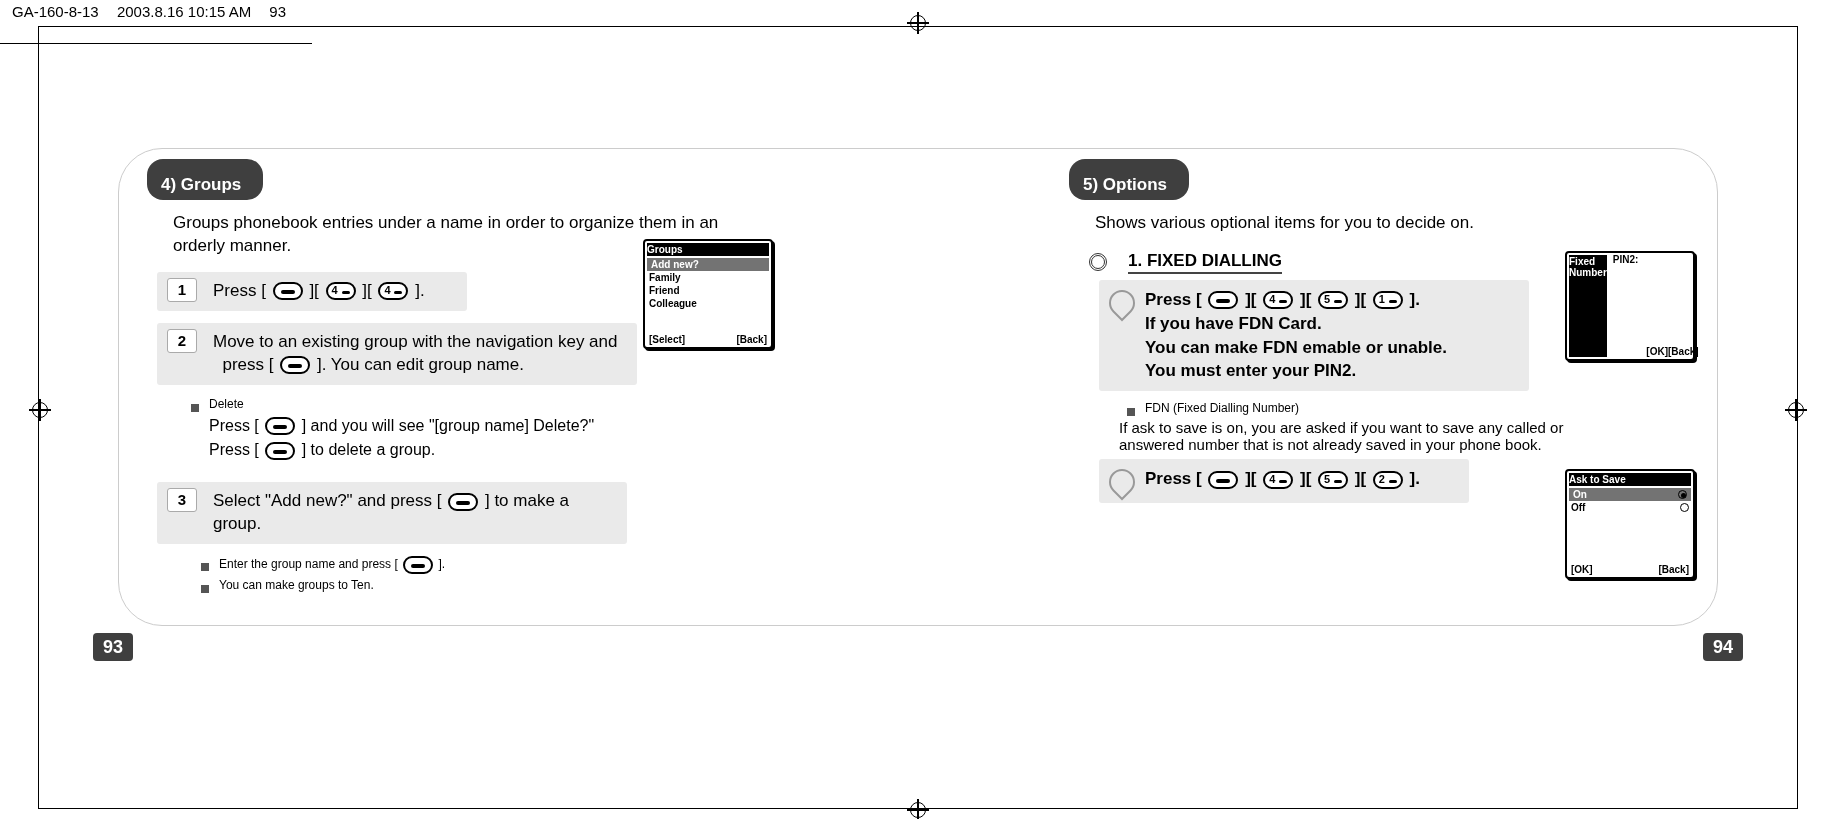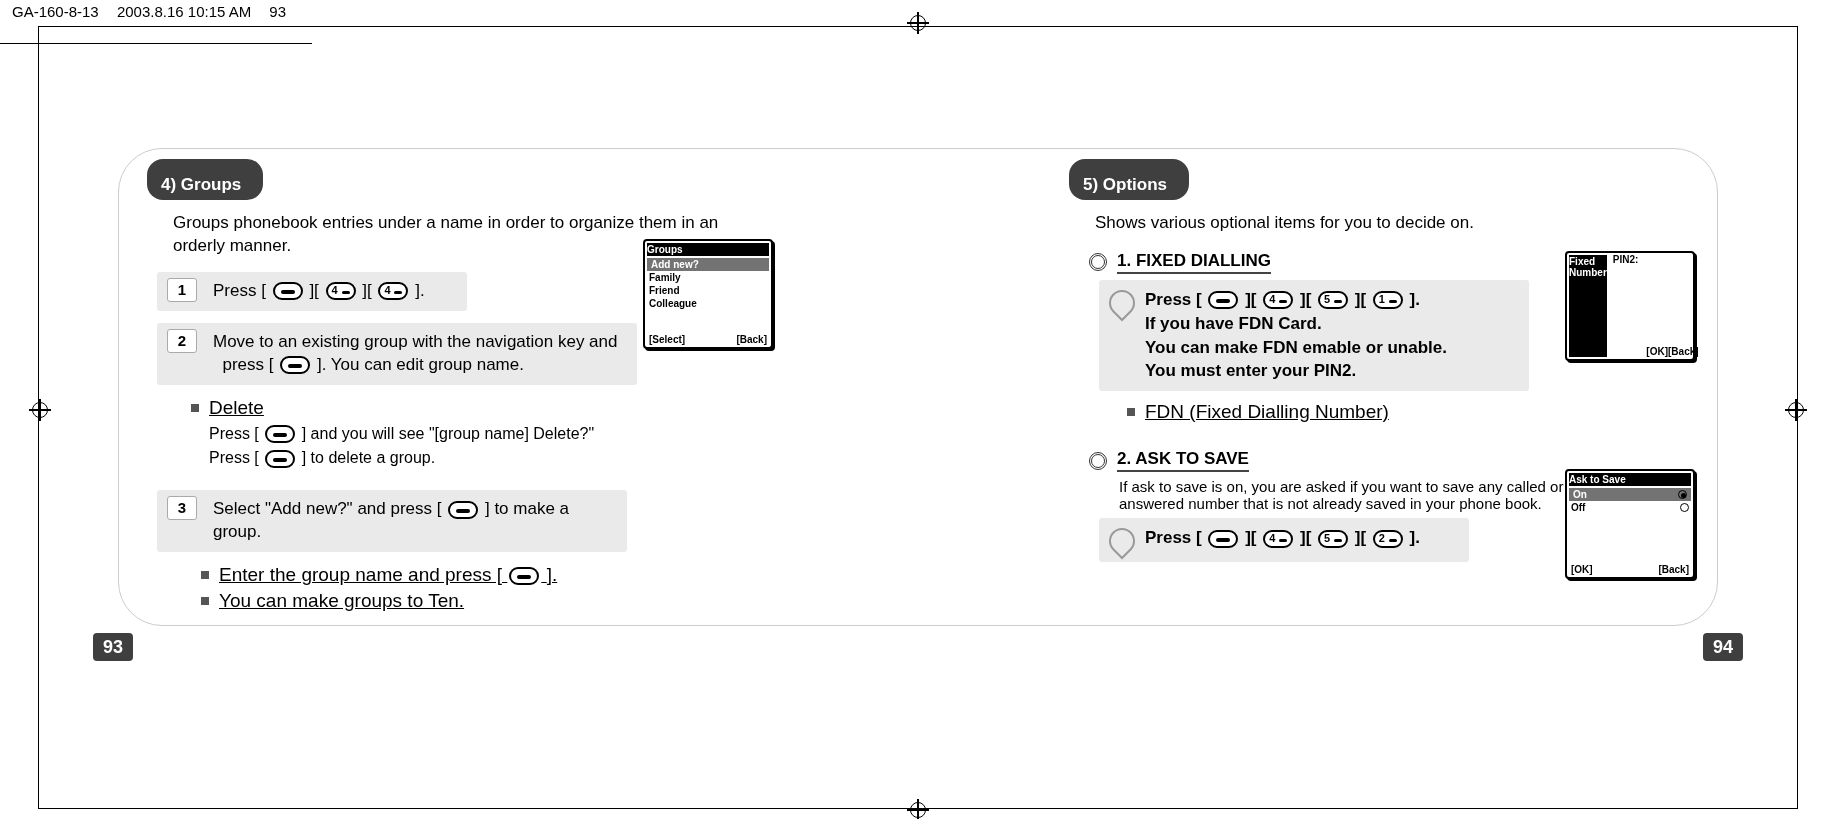--- a/index.html
+++ b/index.html
@@ -31,24 +31,24 @@
 
   .step { position:relative; margin: 8px 0 12px 10px; background:#eaeaea; border-radius:3px; padding:8px 10px 8px 56px; font-size:17px; line-height:1.35; width:480px; }
   .stepnum { position:absolute; left:10px; top:6px; width:30px; height:24px; background:#fff; border:1px solid #aaa; border-radius:3px; text-align:center; font-weight:bold; font-size:15px; line-height:22px; }
 
   .key { display:inline-block; vertical-align:middle; width:30px; height:18px; border:2px solid #000; border-radius:10px; background:#fff; margin:0 2px; position:relative; }
   .key::after { content:""; position:absolute; left:6px; right:6px; top:6px; height:4px; background:#000; border-radius:2px; }
   .keyn::before { content: attr(data-n); position:absolute; left:4px; top:-1px; font-size:11px; font-weight:bold; color:#000; background:transparent; }
   .keyn::after { left:14px; right:4px; top:7px; height:3px; }
 
   .sub { font-size:16px; margin: 6px 0 4px 34px; }
-  .bullet { position:relative; padding-left:18px; margin:4px 0 4px 34px; font-size:19px;text-decoration:underline; }
+  .bullet { position:relative; padding-left:18px; margin:4px 0 4px 34px; font-size:12px; }
   .bullet::before { content:""; position:absolute; left:0; top:7px; width:8px; height:8px; background:#555; }
 
-  .subheading { display:flex; align-items:center; gap:10px; margin:16px 0 6px 20px; font-size:17px; font-weight:bold; }
+  .subheading { display:flex; align-items:center; gap:21px; margin:16px 0 6px 20px; font-size:17px; font-weight:bold; }
   .ring { display:inline-block; width:18px; height:18px; border:3px double #333; border-radius:50%; }
   .underline { display:inline-block; border-bottom:2px solid #444; padding-bottom:1px; }
 
   .swirl { display:inline-block; width:26px; height:26px; border:2px solid #999; border-radius:50% 50% 50% 0; transform:rotate(-45deg); margin-right:10px; flex:0 0 auto; margin-top:2px; }
   .inst { display:flex; align-items:flex-start; background:#eaeaea; border-radius:3px; padding:8px 10px; margin:6px 0 10px 30px; font-size:17px; line-height:1.4; width:430px;font-weight:bold; }
 
   .note { font-size:15px; margin:4px 0 4px 50px; }
 
   
   .mock { position:absolute; width:130px; background:#fff; border:2px solid #000; border-radius:4px; box-shadow:2px 2px 0 #000; font-size:10px; }
@@ -193,24 +193,20 @@
       <div class="mock mock-fixed">
         <div class="title">Fixed Number</div>
         <div class="row">PIN2:</div>
         <div style="flex:1"></div>
         <div class="soft">
           <span>[OK]</span>
           <span>[Back]</span>
         </div>
       </div>
 
-      <div class="subheading" style="margin-top:26px;">
-        <span class="ring"></span>
-        <span class="underline">2. ASK TO SAVE</span>
-      </div>
       <div class="note">
         <span>If ask to save is on, you are asked if you want to save any called or</span><br>
         <span>answered number that is not already saved in your phone book.</span>
       </div>
 
       <div class="inst" style="width:370px;">
         <span class="swirl"></span>
         <div>
           <span>Press [</span>
           <span class="key"></span>

